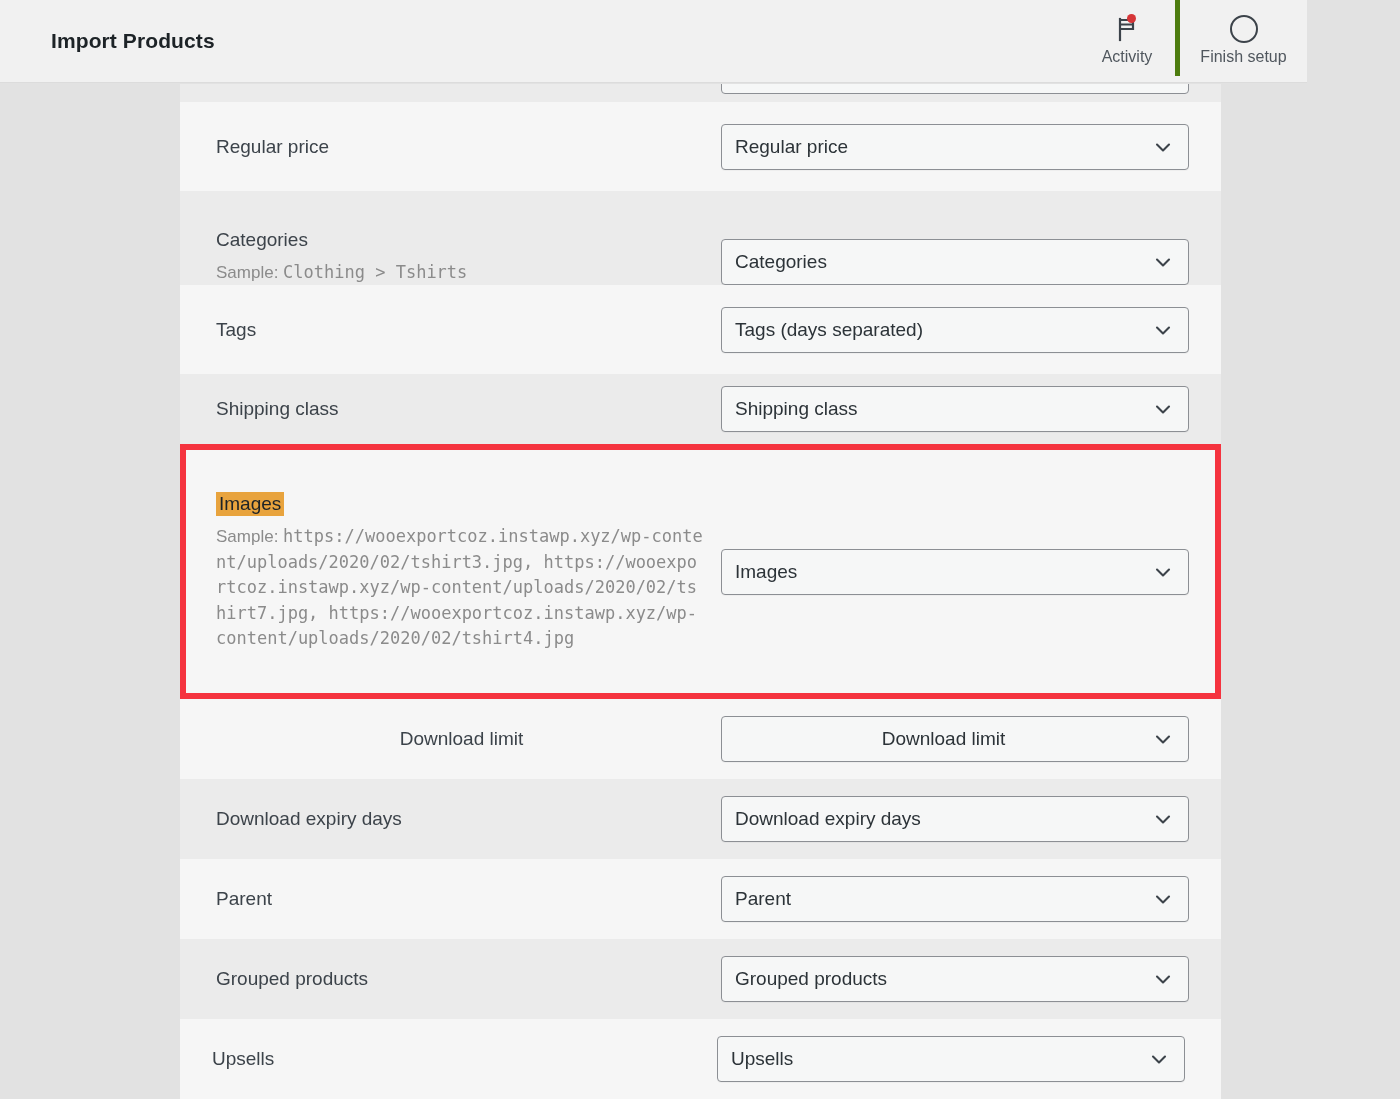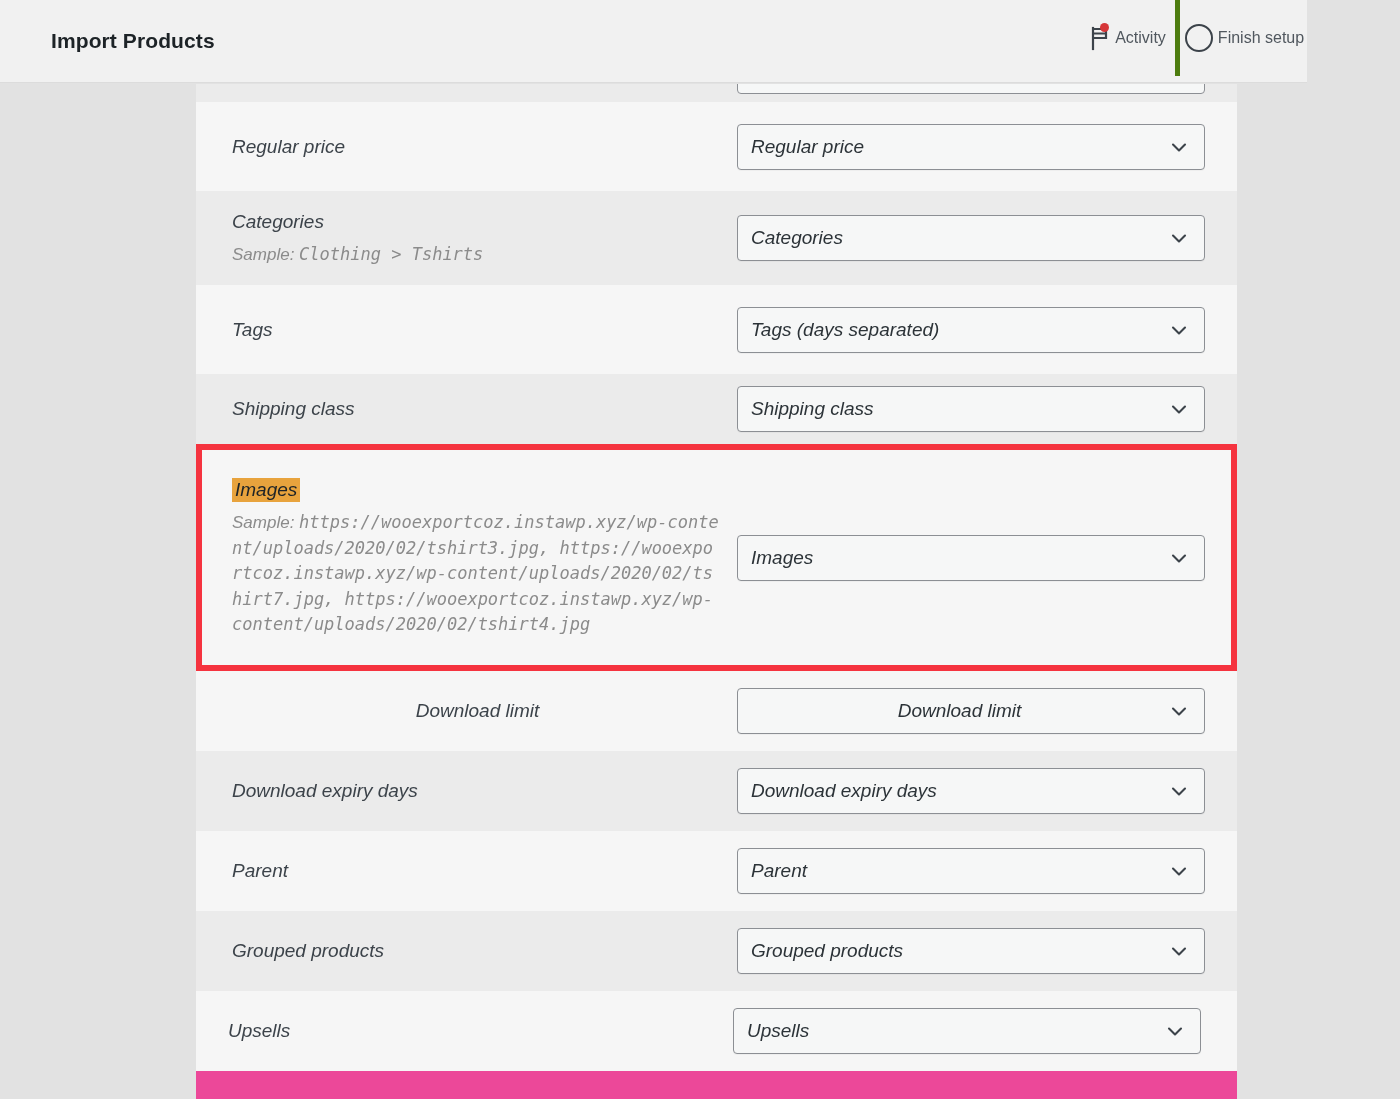--- a/index.html
+++ b/index.html
@@ -22,39 +22,38 @@
     margin-left: 51px;
     font-size: 21px; font-weight: 700; color: #1d2327;
     letter-spacing: .1px;
   }
   #topbar-actions {
     margin-left: auto; display: flex; align-items: flex-end;
     height: 100%; padding-bottom: 6px;
   }
   .tb-action {
     width: 96px; height: 100%;
-    display: flex; flex-direction: row;
+    display: flex; flex-direction: column;
     align-items: center; justify-content: center;
     gap: 3px; cursor: pointer;
   }
   .tb-action.sep { border-left: 5px solid #4d7c0f; width: 132px; }
   .tb-icon { position: relative; height: 34px; display: flex; align-items: center; justify-content: center; }
   .tb-label { font-size: 16px; color: #50575e; line-height: 1; }
   .badge-dot {
     position: absolute; top: 2px; right: 3px;
     width: 9px; height: 9px; border-radius: 50%;
     background: #d63638;
   }
 
   
   #content-col {
-    position: absolute; left: 196px; top: 84px;
+    position: absolute; left: 180px; top: 84px;
     width: 1041px; height: 1015px;
-    background: #ec4899;
-    font-style: italic;
+    background: #15803d;
   }
   #left-gutter {
     position: absolute; left: 0; top: 84px;
     width: 178px; height: 1015px; background: #e2e2e2;
   }
   #right-gutter {
     position: absolute; left: 1219px; top: 84px;
     width: 181px; height: 1015px; background: #e2e2e2;
   }
 
@@ -177,21 +176,21 @@
           <div class="select">
             <span class="select-value">Regular price</span>
             <span class="chev">
               <svg width="22" height="22" viewBox="0 0 22 22" fill="none">
                 <path d="M5 8.5 L11 14.5 L17 8.5" stroke="#3c434a" stroke-width="2.1" stroke-linecap="round" stroke-linejoin="round" fill="none"></path>
               </svg>
             </span>
           </div>
         </div>
       </div>
-      <div class="row stripe-b" style="height: 94px;">
+      <div class="row stripe-b" style="height: 94px; align-items: flex-end;">
         <div class="row-label">
           <div class="label-text">Categories</div>
           <div class="sample"><span>Sample: </span><span class="mono">Clothing &gt; Tshirts</span></div>
         </div>
         <div class="row-control">
           <div class="select">
             <span class="select-value">Categories</span>
             <span class="chev">
               <svg width="22" height="22" viewBox="0 0 22 22" fill="none">
                 <path d="M5 8.5 L11 14.5 L17 8.5" stroke="#3c434a" stroke-width="2.1" stroke-linecap="round" stroke-linejoin="round" fill="none"></path>
@@ -223,21 +222,21 @@
           <div class="select">
             <span class="select-value">Shipping class</span>
             <span class="chev">
               <svg width="22" height="22" viewBox="0 0 22 22" fill="none">
                 <path d="M5 8.5 L11 14.5 L17 8.5" stroke="#3c434a" stroke-width="2.1" stroke-linecap="round" stroke-linejoin="round" fill="none"></path>
               </svg>
             </span>
           </div>
         </div>
       </div>
-      <div class="row stripe-a highlight hl-inner-pad" style="height: 227px;">
+      <div class="row stripe-a highlight hl-inner-pad" style="height: 255px;">
         <div class="row-label">
           <div class="label-text"><span class="mark">Images</span></div>
           <div class="sample"><span>Sample: </span><span class="mono">https://wooexportcoz.instawp.xyz/wp-content/uploads/2020/02/tshirt3.jpg, https://wooexportcoz.instawp.xyz/wp-content/uploads/2020/02/tshirt7.jpg, https://wooexportcoz.instawp.xyz/wp-content/uploads/2020/02/tshirt4.jpg</span></div>
         </div>
         <div class="row-control">
           <div class="select">
             <span class="select-value">Images</span>
             <span class="chev">
               <svg width="22" height="22" viewBox="0 0 22 22" fill="none">
                 <path d="M5 8.5 L11 14.5 L17 8.5" stroke="#3c434a" stroke-width="2.1" stroke-linecap="round" stroke-linejoin="round" fill="none"></path>

